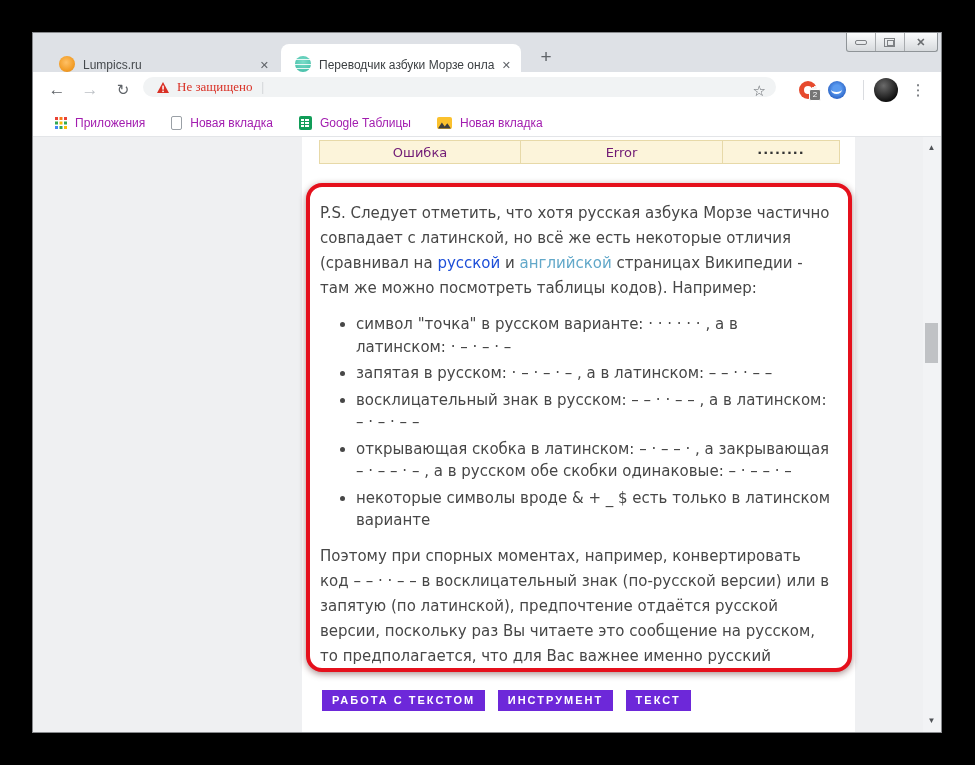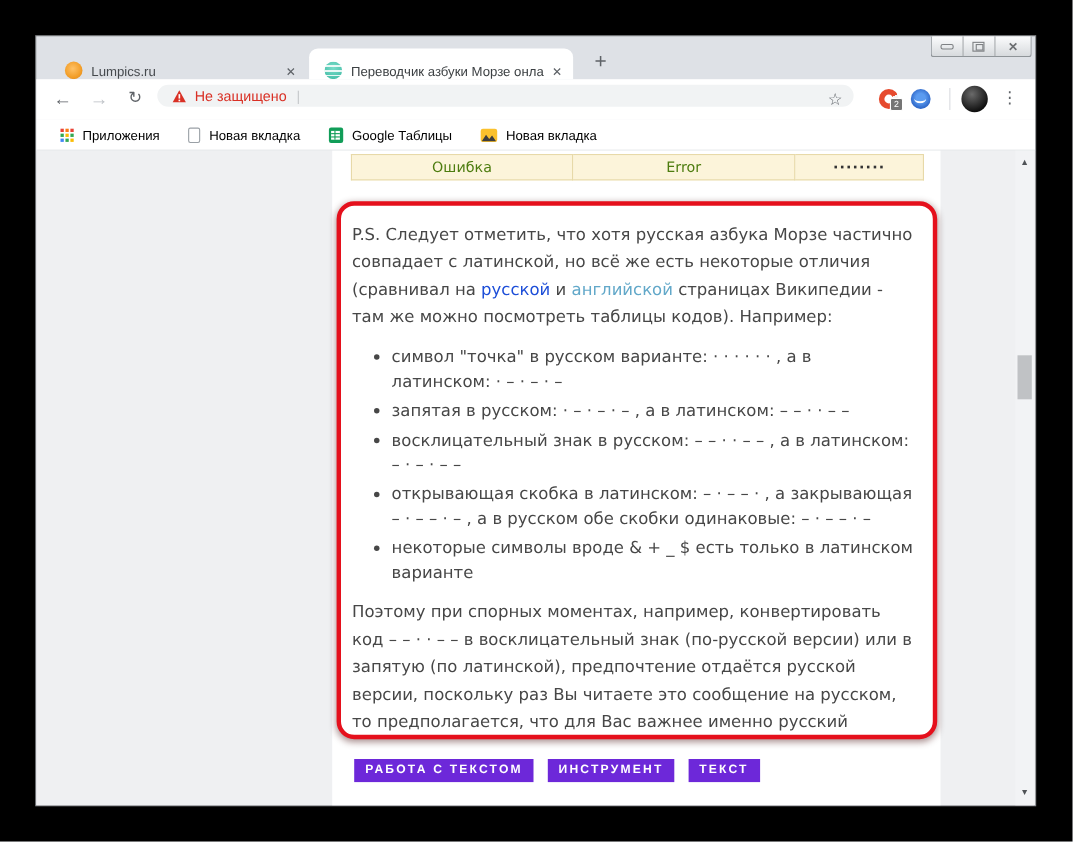--- a/index.html
+++ b/index.html
@@ -42,21 +42,21 @@
 
   
   .toolbar { position:absolute; left:0; top:39px; width:908px; height:37px; background:#fff; }
   .navbtn { position:absolute; top:4px; width:28px; height:28px; text-align:center;
             line-height:28px; font-size:17px; color:#5f6368; }
   .navbtn.back { left:10px; }
   .navbtn.fwd { left:43px; color:#bdc1c6; }
   .navbtn.reload { left:76px; font-size:15px; }
   .omnibox { position:absolute; left:110px; top:5px; width:633px; height:20px;
              background:#f1f3f4; border-radius:14px; display:flex; align-items:center;
-             padding-left:13px; }
+             padding-left:13px;font-family:Liberation Serif, serif; }
   .sec-label { color:#d93025; font-size:13px; margin-left:7px; white-space:nowrap; }
   .omni-sep { color:#c6c9cc; margin:0 9px; font-size:13px; }
   .url-text { color:#202124; font-size:14px; white-space:nowrap; overflow:hidden; }
   .star { position:absolute; right:10px; top:0; height:28px; line-height:28px;
           font-size:15px; color:#5f6368; }
   .ext { position:absolute; top:9px; width:18px; height:18px; border-radius:50%; }
   .ext.red { left:766px; background:conic-gradient(from 140deg, #e64a2e 0 78%, #f4f4f4 78% 100%); }
   .ext.red::after { content:""; position:absolute; left:5px; top:5px; width:8px; height:8px;
                     border-radius:50%; background:#fff; }
   .ext-badge { position:absolute; left:776px; top:17px; width:12px; height:12px;
@@ -68,21 +68,21 @@
   .tb-sep { position:absolute; left:830px; top:8px; width:1px; height:20px; background:#dadce0; }
   .avatar { position:absolute; left:841px; top:6px; width:24px; height:24px; border-radius:50%;
             background:radial-gradient(circle at 40% 32%, #6a6a6a, #0d0d0d 75%); }
   .menu-dots { position:absolute; left:877px; top:4px; width:16px; height:28px;
                text-align:center; line-height:28px; color:#5f6368; font-size:15px; }
 
   
   .bookmarks { position:absolute; left:0; top:76px; width:908px; height:28px; background:#fff;
                border-bottom:1px solid #e3e5e8; display:flex; align-items:center;
                padding-left:22px; }
-  .bm-item { display:flex; align-items:center; margin-right:26px; font-size:12px; color:#000000; }
+  .bm-item { display:flex; align-items:center; margin-right:26px; font-size:12px; color:#a21caf; }
   .bm-ico { margin-right:8px; display:inline-block; position:relative; }
   .ico-apps { width:12px; height:12px; }
   .ico-apps i { position:absolute; left:0; top:0; width:3px; height:3px; background:#e94235;
      box-shadow:4.5px 0 0 #fa7b17, 9px 0 0 #e94235,
                 0 4.5px 0 #34a853, 4.5px 4.5px 0 #fbbc04, 9px 4.5px 0 #34a853,
                 0 9px 0 #4285f4, 4.5px 9px 0 #34a853, 9px 9px 0 #fbbc04; }
   .ico-page { width:11px; height:14px; border:1px solid #9aa0a6; border-radius:2px; background:#fff; }
   .ico-sheets { width:13px; height:14px; background:#119d58; border-radius:2px; }
   .ico-sheets::after { content:""; position:absolute; left:2.5px; top:3px; width:8px; height:8px;
      background:
@@ -101,21 +101,21 @@
   .scrollbar { position:absolute; left:890px; top:0; width:17px; height:595px; background:#f2f3f5; }
   .sb-arrow { position:absolute; left:0; width:17px; height:16px; text-align:center;
               font-size:8px; color:#505357; line-height:16px; }
   .sb-arrow.up { top:3px; } .sb-arrow.down { bottom:3px; }
   .sb-thumb { position:absolute; left:2px; top:186px; width:13px; height:40px; background:#c0c2c5; }
 
   
   .mtable { position:absolute; left:17px; top:3px; width:520px; border-collapse:collapse;
             table-layout:fixed; }
   .mtable td { background:#fcf4da; border:1px solid #e7d9a8; height:23px; text-align:center;
-               font-size:13px; color:#4d7c0f; font-family:"DejaVu Sans", sans-serif; }
+               font-size:13px; color:#701a75; font-family:"DejaVu Sans", sans-serif; }
   .mtable .c1 { width:201px; } .mtable .c2 { width:202px; } .mtable .c3 { width:117px; }
   .mtable .morse { font-weight:bold; color:#333; letter-spacing:1px; }
 
   
   .ps-box { position:absolute; left:4px; top:46px; width:546px; height:489px;
             border:4px solid #e5101c; border-radius:16px; background:#fff; overflow:hidden;
             box-shadow:0 2px 7px rgba(60,0,0,.45); padding:10px 16px 8px 10px;
             font-family:"DejaVu Sans", sans-serif; font-size:15px; line-height:25px;
             color:#474747; }
   .ps-box p.p1 { margin:4px 0 12px; }

